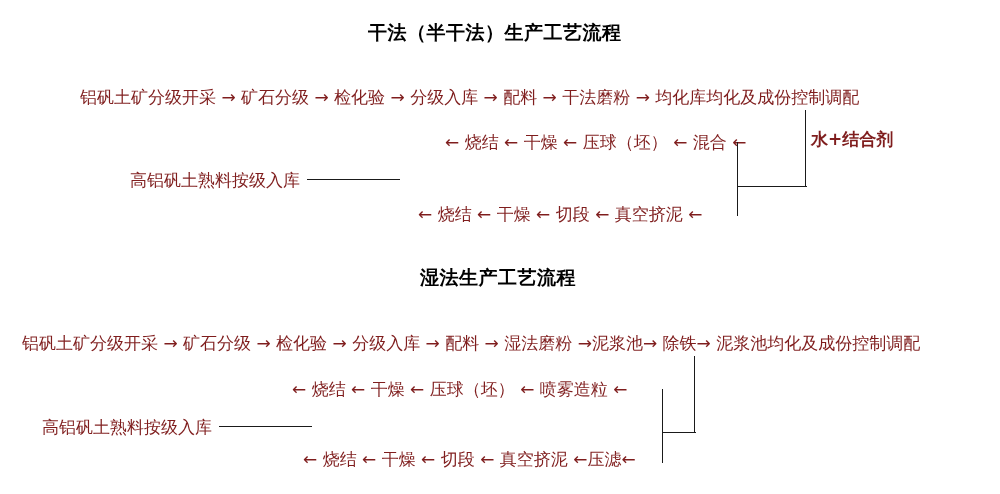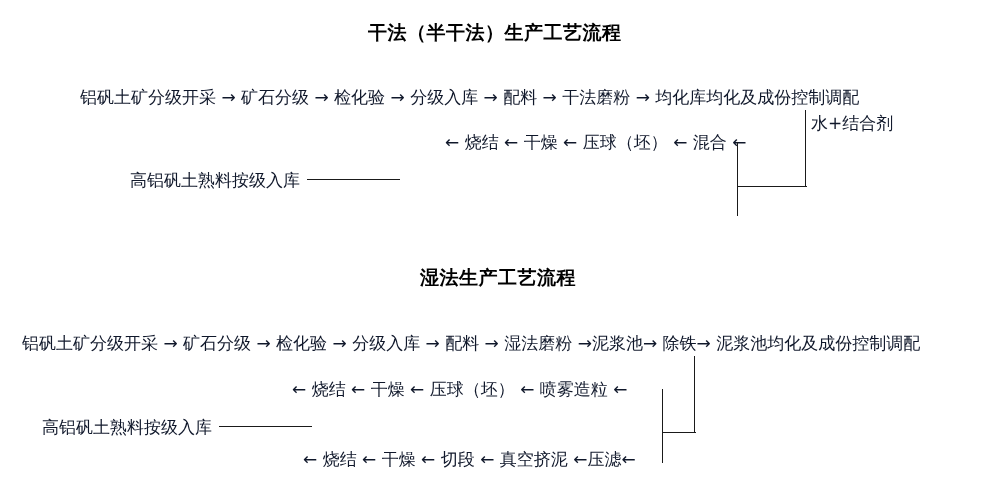--- a/index.html
+++ b/index.html
@@ -28,30 +28,30 @@
     white-space: nowrap;
     color: #000;
   }
   #title-dry { left: 368px; top: 20px; }
   #title-wet { left: 420px; top: 265px; }
 
   .flow-row {
     position: absolute;
     font-size: 17px;
     white-space: nowrap;
-    color: #0f172a;
+    color: #7f1d1d;
     line-height: 22px;
   }
 
   
   #dry-row-1 { left: 80px; top: 86px; }
   #dry-row-2 { left: 404px; top: 131px; margin-left: 41px; }
   #dry-row-3 { left: 130px; top: 169px; }
   #dry-row-4 { left: 418px; top: 203px; }
-  #dry-note  { left: 811px; top: 112px; }
+  #dry-note  { left: 811px; top: 128px; font-weight: bold; }
 
   
   #wet-row-1 { left: 22px; top: 332px; }
   #wet-row-2 { left: 292px; top: 378px; }
   #wet-row-3 { left: 42px; top: 416px; }
   #wet-row-4 { left: 303px; top: 448px; }
 
   .dash-line {
     display: inline-block;
     vertical-align: middle;
@@ -93,20 +93,21 @@
   <div class="section-title" id="title-dry">干法（半干法）生产工艺流程</div>
 
   <div class="flow-row" id="dry-row-1">铝矾土矿分级开采 → 矿石分级 → 检化验 → 分级入库 → 配料 → 干法磨粉 → 均化库均化及成份控制调配</div>
 
   <div class="flow-row" id="dry-row-2">← 烧结 ← 干燥 ← 压球（坯） ← 混合 ←</div>
 
   <div class="flow-row" id="dry-row-3">
     <span>高铝矾土熟料按级入库</span><span class="dash-line" id="dry-dash"></span>
   </div>
 
+  <div class="flow-row" id="dry-row-4">← 烧结 ← 干燥 ← 切段 ← 真空挤泥 ←</div>
 
   <div class="flow-row" id="dry-note">水+结合剂</div>
 
   <div class="vline" id="dry-vline-right"></div>
   <div class="hline" id="dry-hline-mid"></div>
   <div class="vline" id="dry-vline-left"></div>
 
   <div class="section-title" id="title-wet">湿法生产工艺流程</div>
 
   <div class="flow-row" id="wet-row-1">铝矾土矿分级开采 → 矿石分级 → 检化验 → 分级入库 → 配料 → 湿法磨粉 →泥浆池→ 除铁→ 泥浆池均化及成份控制调配</div>

